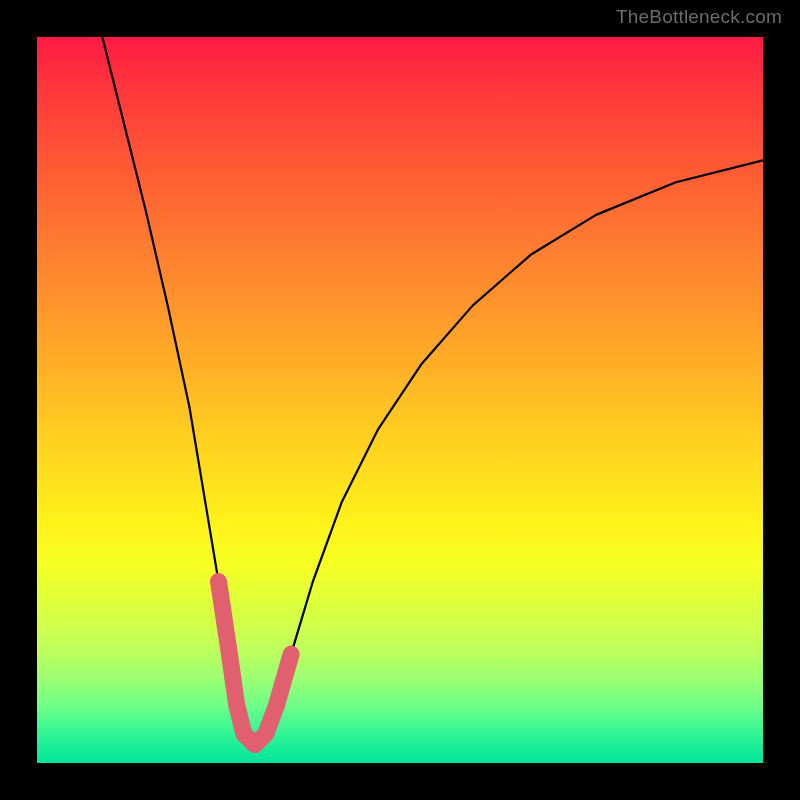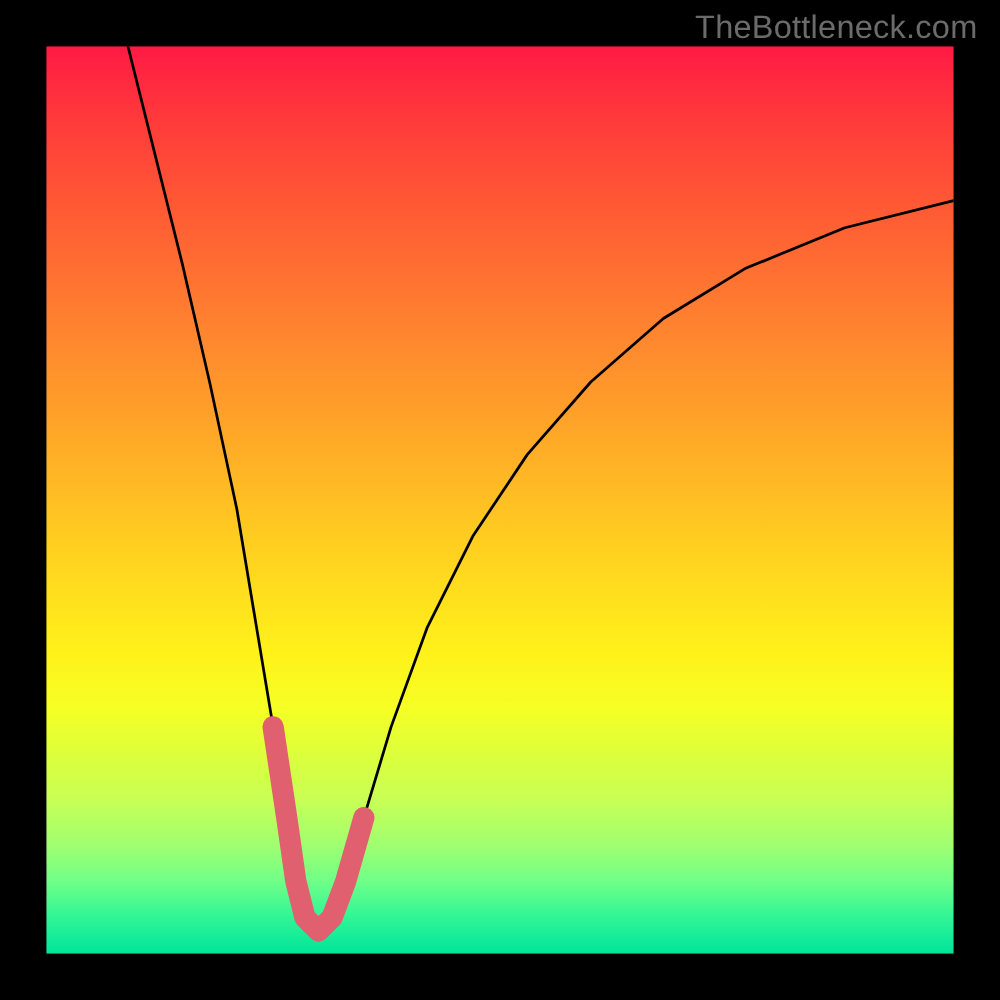--- a/index.html
+++ b/index.html
@@ -55,21 +55,21 @@
     top: 0;
     left: 0;
     width: 726px;
     height: 726px;
   }
   .watermark {
     position: absolute;
     top: 6px;
     right: 18px;
     color: #6b6b6b;
-    font-size: 26px;
+    font-size: 19px;
     letter-spacing: 0.2px;
   }
 </style>
 </head>
 <body>
 
 <div class="frame">
   <div class="watermark">TheBottleneck.com</div>
 
   <div class="plot-area">

